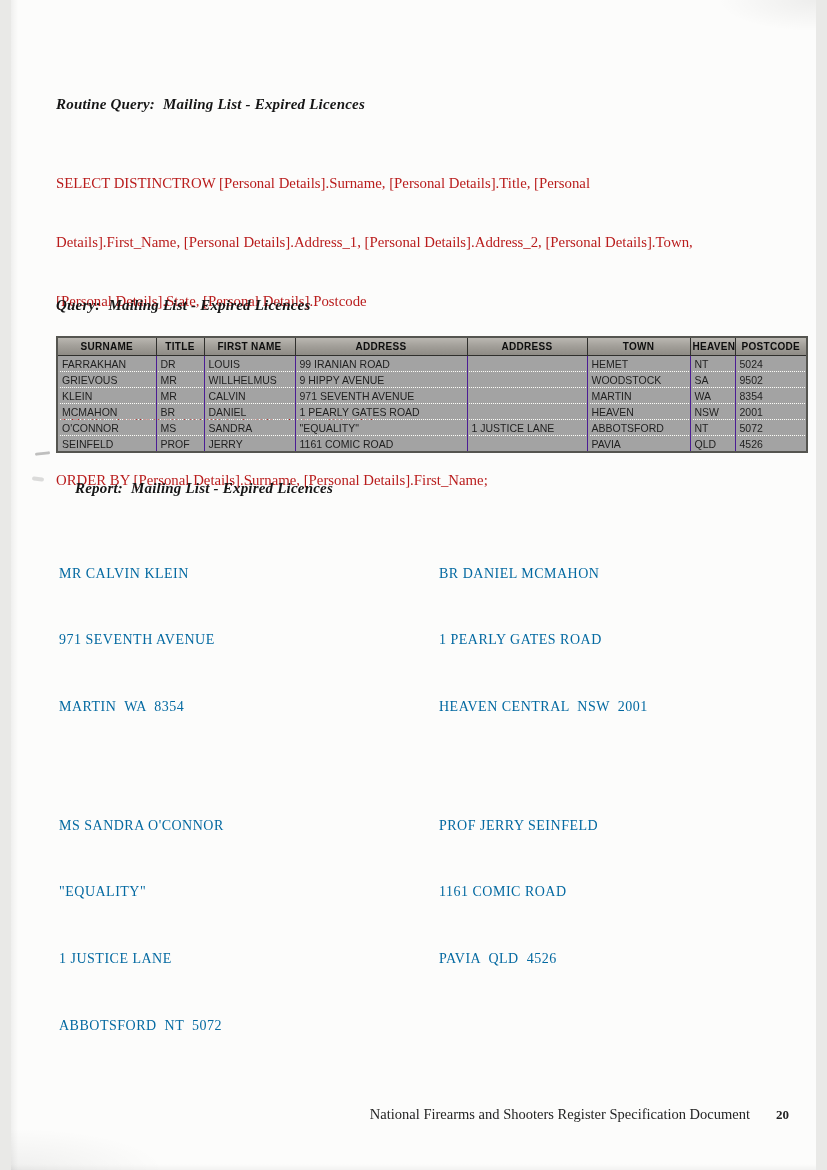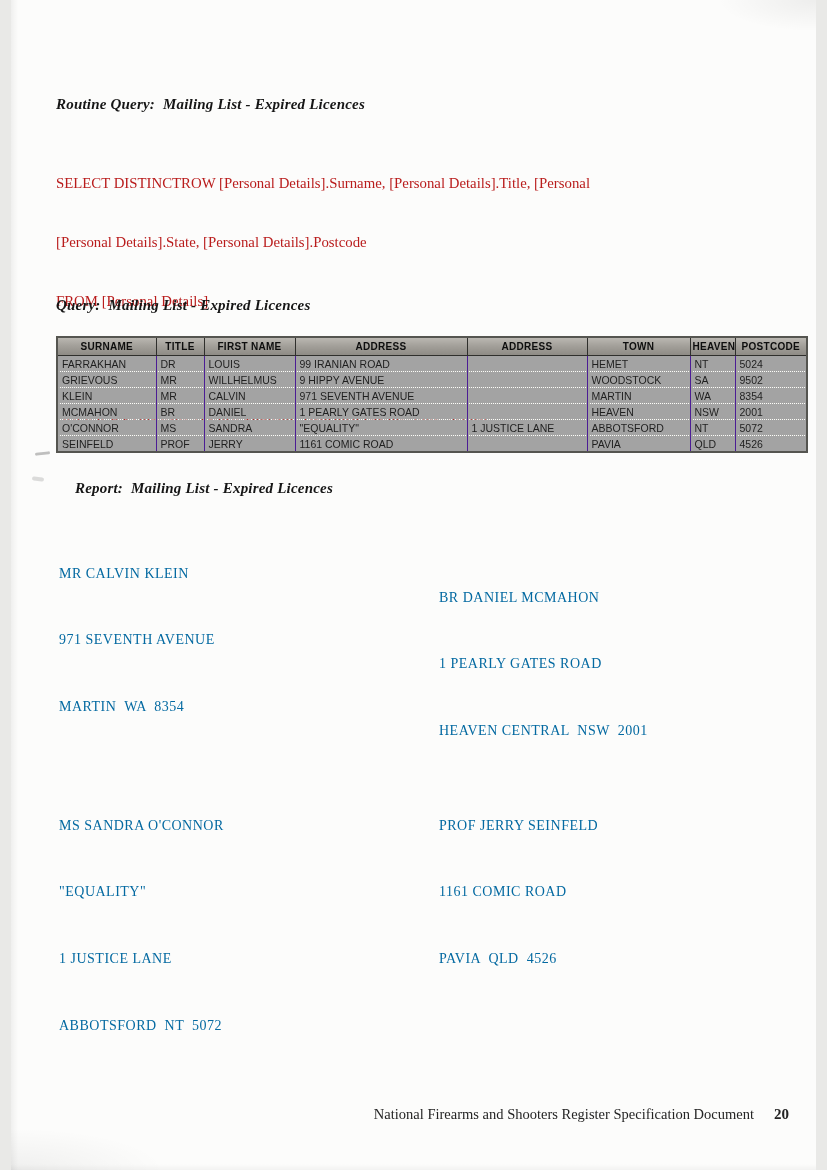--- a/index.html
+++ b/index.html
@@ -50,43 +50,44 @@
     border-bottom:1px dotted #a8a8a4;
     overflow:hidden; white-space:nowrap; background:#a3a3a3;
   }
   .results-table tbody tr:last-child td{ border-bottom:1px dashed #99999a; }
 
   .addr{
     position:absolute; font-size:14px; line-height:22.3px;
     letter-spacing:0.5px; white-space:pre; color:#0369a1;
   }
   #addr-0{ left:48px; top:518px; }
-  #addr-1{ left:428px; top:542px; }
+  #addr-1{ left:428px; top:518px; }
   #addr-2{ left:48px; top:770px; }
   #addr-3{ left:428px; top:770px; }
 
   .footer{
     position:absolute; left:0; right:27px; top:1106px;
     text-align:right; font-size:14.5px; color:#242424;
   }
-  .footer .pagenum{ font-weight:bold; font-size:15px; margin-left:20px; }
+  .footer .pagenum{ font-weight:bold; font-size:13px; margin-left:26px; }
 
   .artifact{ position:absolute; background:#8d8d8d; border-radius:2px; pointer-events:none; }
   #artifact-1{ left:24px; top:452px; width:15px; height:3px; transform:rotate(-6deg); opacity:.55; }
   #artifact-2{ left:21px; top:477px; width:12px; height:4px; transform:rotate(8deg); opacity:.3; }
 </style>
 </head>
 <body>
 
 <div class="page">
 
   <h2 class="section-heading" id="routine-heading">Routine Query:  Mailing List - Expired Licences</h2>
 
   <div class="sql-block">
     <div class="sql-line">SELECT DISTINCTROW [Personal Details].Surname, [Personal Details].Title, [Personal</div>
+    <div class="sql-line">Details].First_Name, [Personal Details].Address_1, [Personal Details].Address_2, [Personal Details].Town,</div>
     <div class="sql-line">[Personal Details].State, [Personal Details].Postcode</div>
     <div class="sql-line">FROM [Personal Details]</div>
     <div class="sql-line">WHERE (([Personal Details].Expiry_Date&lt;=Now()))</div>
     <div class="sql-line">ORDER BY [Personal Details].Surname, [Personal Details].First_Name;</div>
   </div>
 
   <h2 class="section-heading" id="query-heading">Query:  Mailing List - Expired Licences</h2>
 
   <table class="results-table">
     <colgroup>

